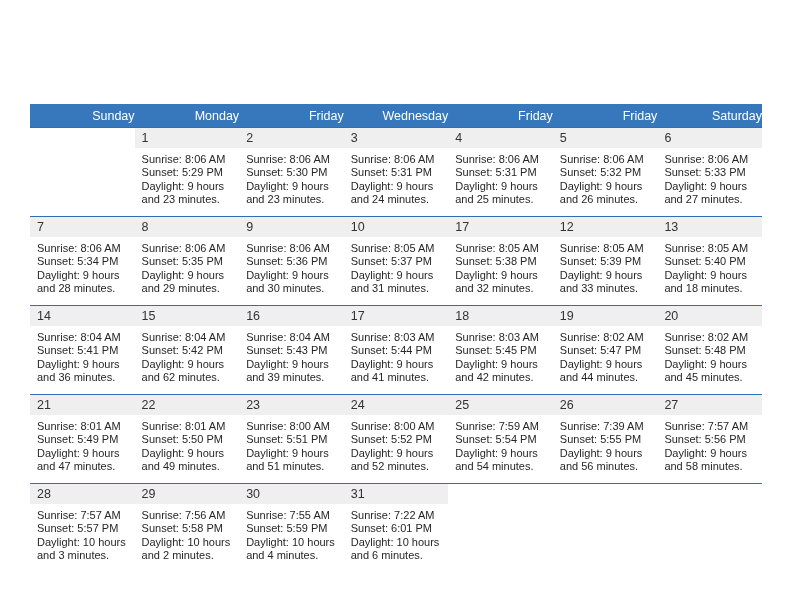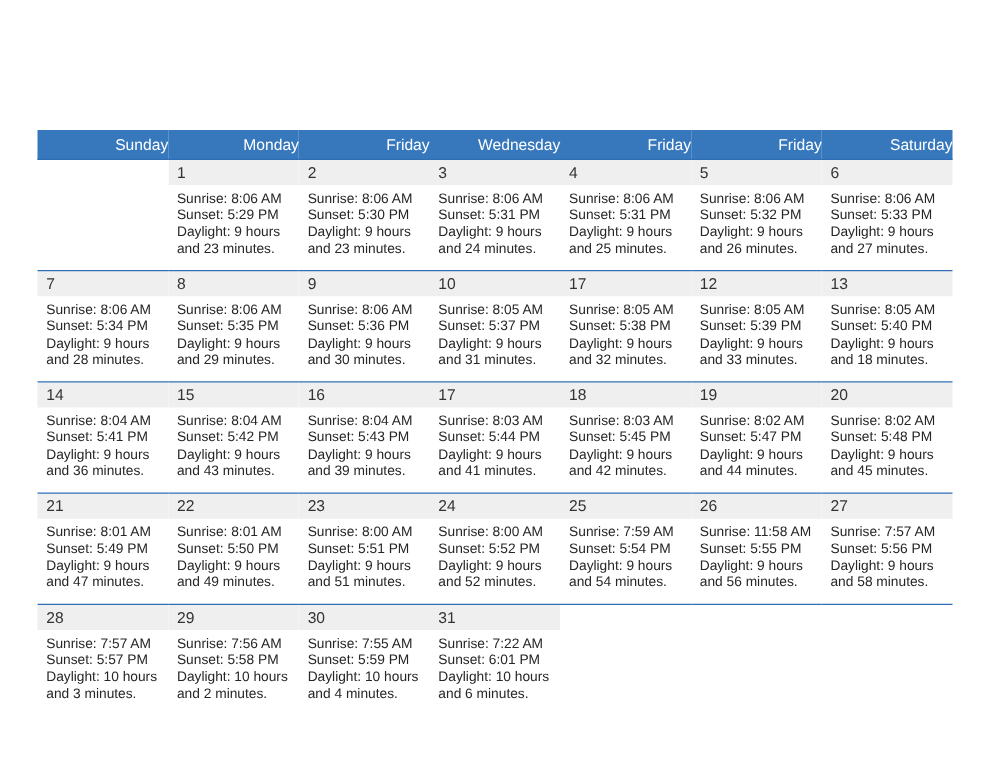--- a/index.html
+++ b/index.html
@@ -288,21 +288,21 @@
               <div>Daylight: 9 hours</div>
               <div>and 36 minutes.</div>
             </div>
           </td>
           <td>
             <span class="daynum">15</span>
             <div class="cellbody">
               <div>Sunrise: 8:04 AM</div>
               <div>Sunset: 5:42 PM</div>
               <div>Daylight: 9 hours</div>
-              <div>and 43 minutes.</div>
+              <div>and 62 minutes.</div>
             </div>
           </td>
           <td>
             <span class="daynum">16</span>
             <div class="cellbody">
               <div>Sunrise: 8:04 AM</div>
               <div>Sunset: 5:43 PM</div>
               <div>Daylight: 9 hours</div>
               <div>and 39 minutes.</div>
             </div>
@@ -386,21 +386,21 @@
             <div class="cellbody">
               <div>Sunrise: 7:59 AM</div>
               <div>Sunset: 5:54 PM</div>
               <div>Daylight: 9 hours</div>
               <div>and 54 minutes.</div>
             </div>
           </td>
           <td>
             <span class="daynum">26</span>
             <div class="cellbody">
-              <div>Sunrise: 11:58 AM</div>
+              <div>Sunrise: 7:39 AM</div>
               <div>Sunset: 5:55 PM</div>
               <div>Daylight: 9 hours</div>
               <div>and 56 minutes.</div>
             </div>
           </td>
           <td>
             <span class="daynum">27</span>
             <div class="cellbody">
               <div>Sunrise: 7:57 AM</div>
               <div>Sunset: 5:56 PM</div>

